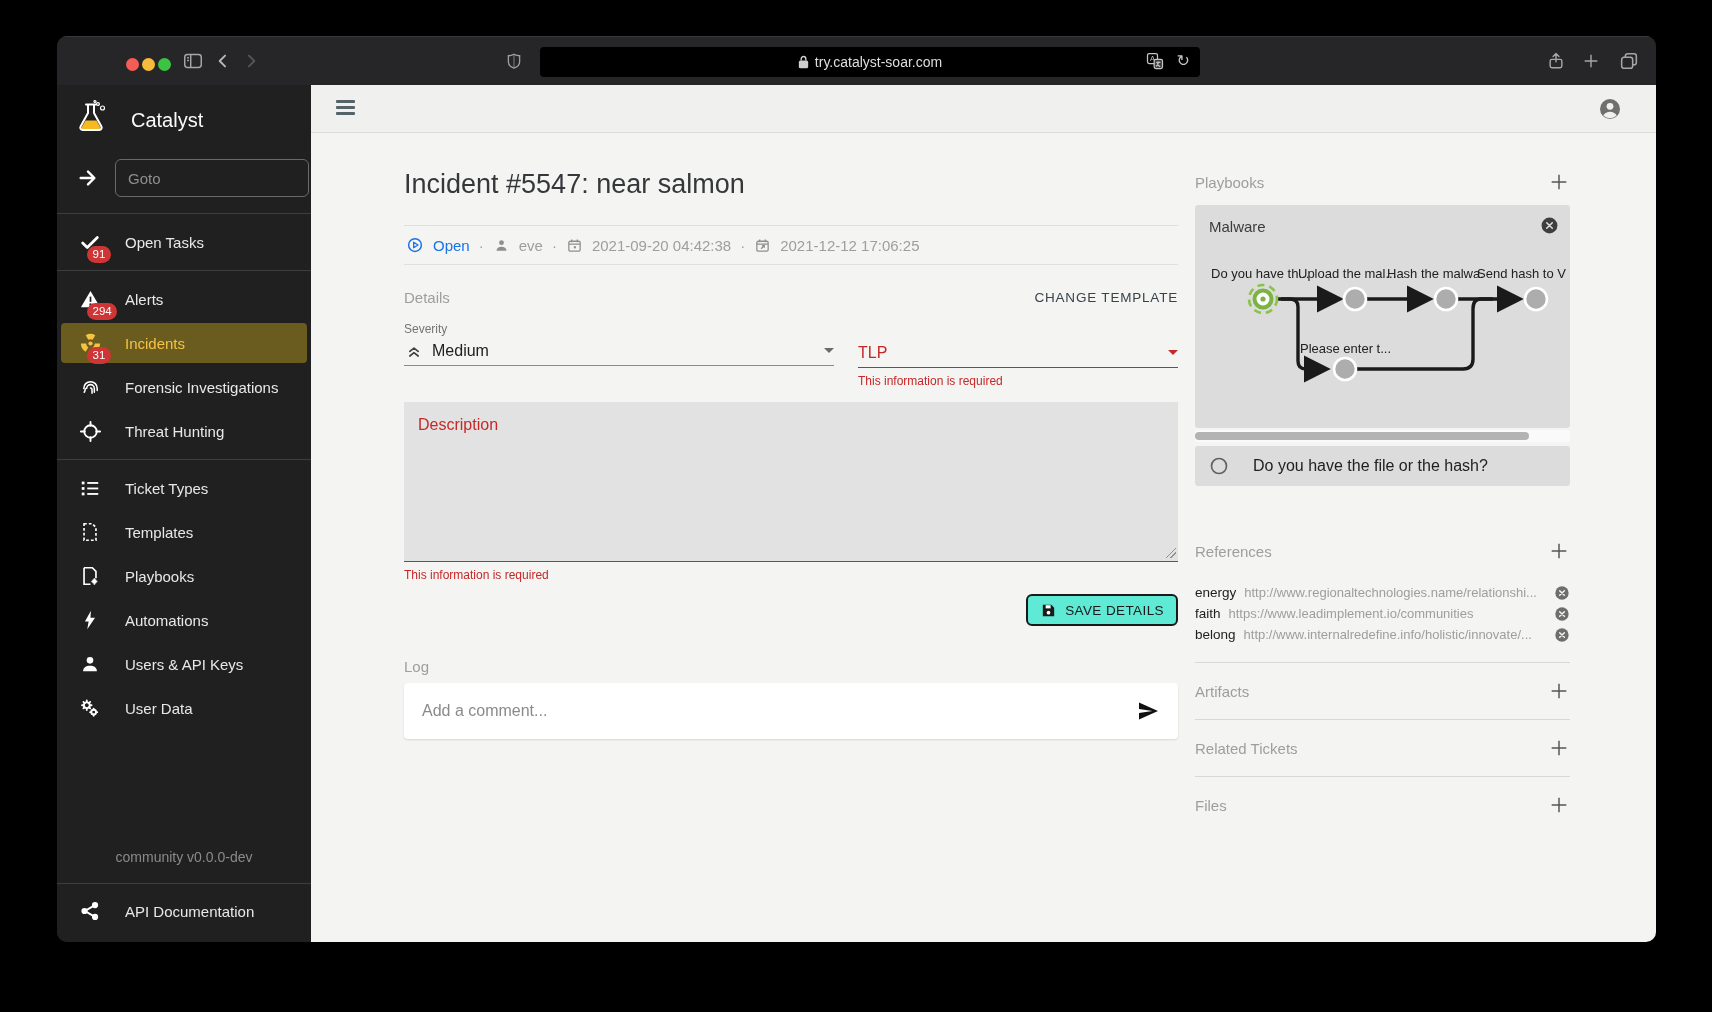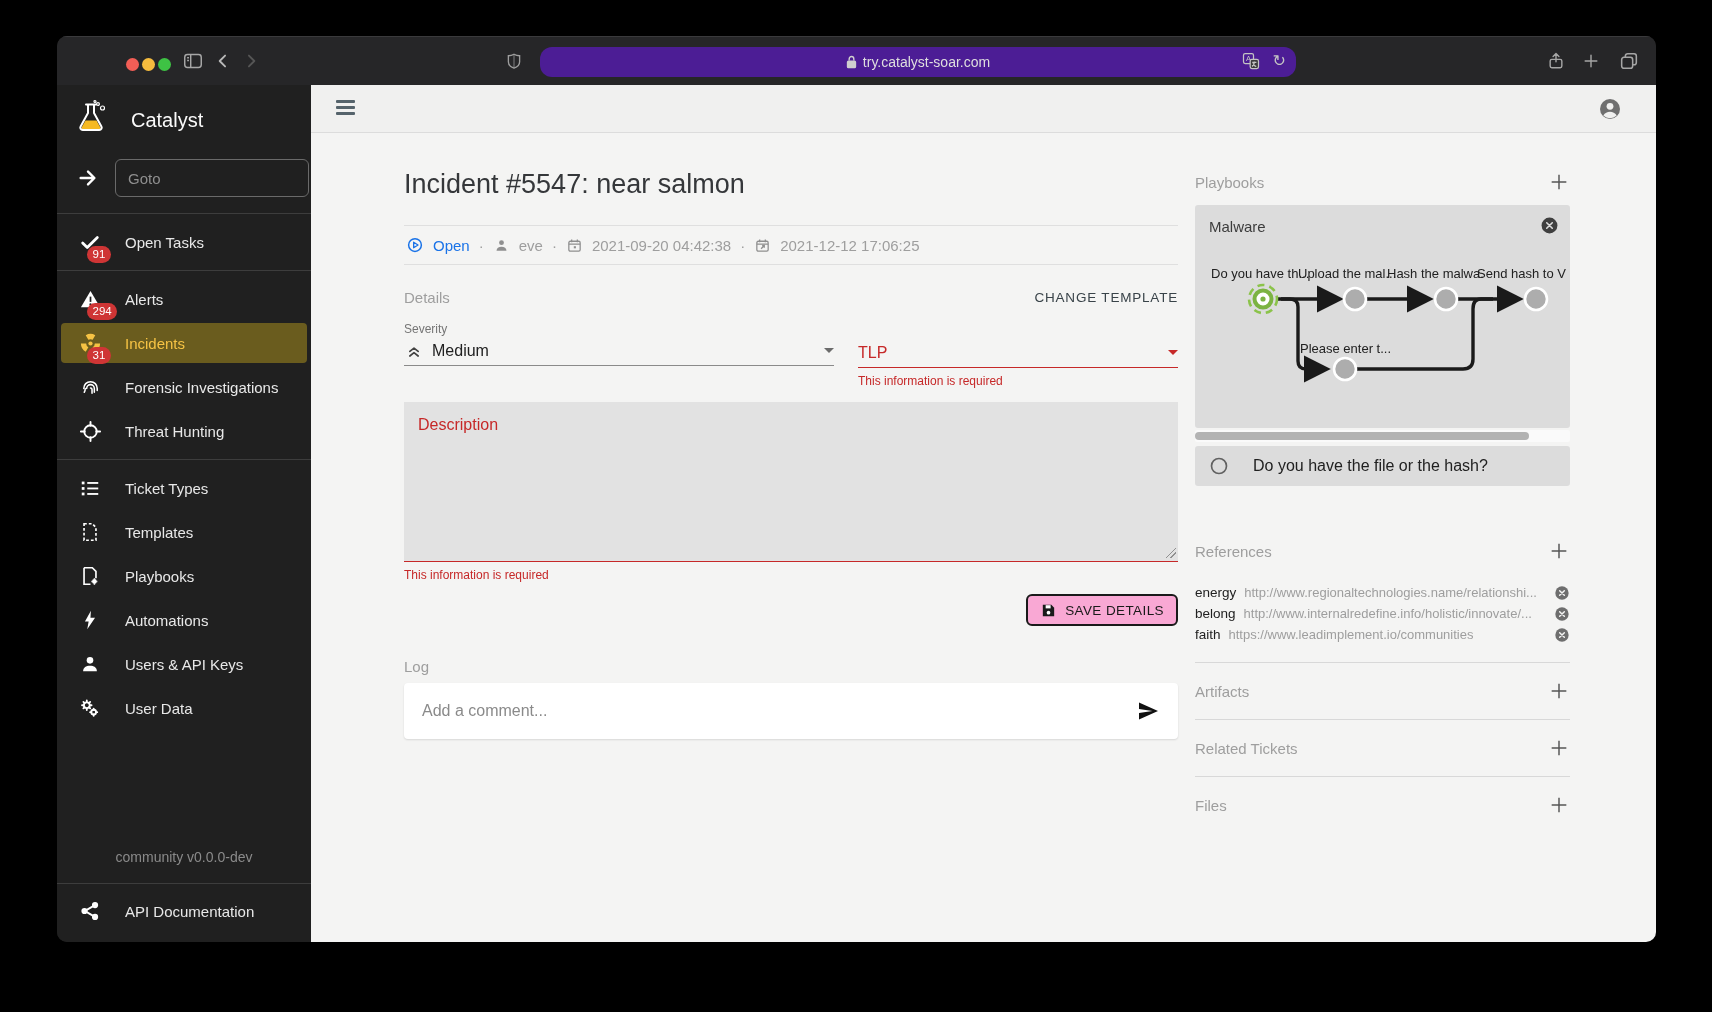--- a/index.html
+++ b/index.html
@@ -7,21 +7,21 @@
               font-family:"Liberation Sans", sans-serif; }
   .window { position:absolute; left:57px; top:36px; width:1599px; height:906px;
             border-radius:10px; overflow:hidden; background:#1f1f1f; display:flex; flex-direction:column; }
 
   
   .titlebar { height:49px; background:#262628; position:relative; flex:none; border-top:1px solid #3a3a3c; }
   .tl { position:absolute; top:58px; width:13px; height:13px; border-radius:50%; }
   .tl.red{ left:69px; background:#f25e56;} .tl.yel{ left:85px; background:#f6bc3e;} .tl.grn{ left:101px; background:#3ec244;}
   .tl { top:21px; }
   .tbtn { position:absolute; top:12px; color:#a6a6a6; }
-  .urlpill { position:absolute; left:483px; top:10px; width:756px; height:30px; background:#4c1d95; border-radius:12px;
+  .urlpill { position:absolute; left:483px; top:10px; width:660px; height:30px; background:#000000; border-radius:4px;
              display:flex; align-items:center; justify-content:center; color:#dfdfdf; font-size:14px; gap:6px; }
   .pill-right { position:absolute; right:10px; top:4px; display:flex; gap:12px; align-items:center; color:#c4c4c4; }
   .reload-glyph { font-size:16px; line-height:1; }
 
   
   .app { flex:1; display:flex; min-height:0; }
 
   
   .sidebar { width:254px; flex:none; background:#202020; color:#e8e8e8; display:flex; flex-direction:column; font-size:15px; }
   .brand { display:flex; align-items:center; gap:22px; padding:14px 0 10px 16px; }
@@ -72,21 +72,21 @@
   .caret.red { border-top-color:#c62828; }
   .req { color:#c62828; font-size:12px; margin-top:6px; }
 
   .desc-wrap { margin-top:14px; position:relative; }
   .desc { width:774px; height:160px; background:#e2e2e2; border:none; border-bottom:1.5px solid #c62828;
           font-size:16px; font-family:inherit; padding:14px; resize:none; outline:none; display:block; color:#333; }
   .desc::placeholder { color:#c62828; opacity:1; }
   .grip { position:absolute; right:2px; bottom:4px; width:11px; height:11px;
           background:linear-gradient(135deg, transparent 50%, #909090 50%, #909090 57%, transparent 57%, transparent 72%, #909090 72%, #909090 79%, transparent 79%); }
   .save-row { display:flex; justify-content:flex-end; margin-top:12px; }
-  .save-btn { display:flex; align-items:center; gap:8px; background:#f9a8d4; border:2px solid #1a1a1a; border-radius:6px;
+  .save-btn { display:flex; align-items:center; gap:8px; background:#5eead4; border:2px solid #1a1a1a; border-radius:6px;
               height:32px; padding:0 12px; font-size:13.5px; letter-spacing:.4px; color:#1a1a1a; cursor:pointer; font-family:inherit; }
 
   .log-label { margin-top:32px; }
   .comment-card { margin-top:8px; background:#fff; border-radius:4px; box-shadow:0 1px 2px rgba(0,0,0,.12);
                   height:56px; display:flex; align-items:center; padding:0 18px; }
   .comment-input { flex:1; border:none; outline:none; font-size:16px; font-family:inherit; color:#333; background:transparent; }
   .comment-input::placeholder { color:#8a8a8a; }
 
   
   .right-pane { position:absolute; left:884px; top:0; width:375px; }
@@ -514,39 +514,39 @@
               <span class="ref-name">energy</span>
               <span class="ref-url">http://www.regionaltechnologies.name/relationshi...</span>
               <span class="ref-x">
                   <svg width="16" height="16" viewBox="0 0 24 24">
                     <circle cx="12" cy="12" r="10" fill="#6e6e6e"></circle>
                     <path d="M8.5 8.5l7 7M15.5 8.5l-7 7" stroke="#f4f4f3" stroke-width="2.2" stroke-linecap="round"></path>
                   </svg>
                 </span>
             </div>
             <div class="ref-row">
+              <span class="ref-name">faith</span>
+              <span class="ref-url">https://www.leadimplement.io/communities</span>
+              <span class="ref-x">
+                  <svg width="16" height="16" viewBox="0 0 24 24">
+                    <circle cx="12" cy="12" r="10" fill="#6e6e6e"></circle>
+                    <path d="M8.5 8.5l7 7M15.5 8.5l-7 7" stroke="#f4f4f3" stroke-width="2.2" stroke-linecap="round"></path>
+                  </svg>
+                </span>
+            </div>
+            <div class="ref-row">
               <span class="ref-name">belong</span>
               <span class="ref-url">http://www.internalredefine.info/holistic/innovate/...</span>
               <span class="ref-x">
                   <svg width="16" height="16" viewBox="0 0 24 24">
                     <circle cx="12" cy="12" r="10" fill="#6e6e6e"></circle>
                     <path d="M8.5 8.5l7 7M15.5 8.5l-7 7" stroke="#f4f4f3" stroke-width="2.2" stroke-linecap="round"></path>
                   </svg>
                 </span>
             </div>
-            <div class="ref-row">
-              <span class="ref-name">faith</span>
-              <span class="ref-url">https://www.leadimplement.io/communities</span>
-              <span class="ref-x">
-                  <svg width="16" height="16" viewBox="0 0 24 24">
-                    <circle cx="12" cy="12" r="10" fill="#6e6e6e"></circle>
-                    <path d="M8.5 8.5l7 7M15.5 8.5l-7 7" stroke="#f4f4f3" stroke-width="2.2" stroke-linecap="round"></path>
-                  </svg>
-                </span>
-            </div>
           </div>
 
           <div class="p-div"></div>
           <div class="panel-row">
             <span class="sec-label">Artifacts</span>
             <button class="plus-btn">
               <svg width="22" height="22" viewBox="0 0 24 24" fill="none" stroke="#555" stroke-width="1.6">
                   <path d="M12 4v16M4 12h16"></path>
                 </svg>
             </button>

